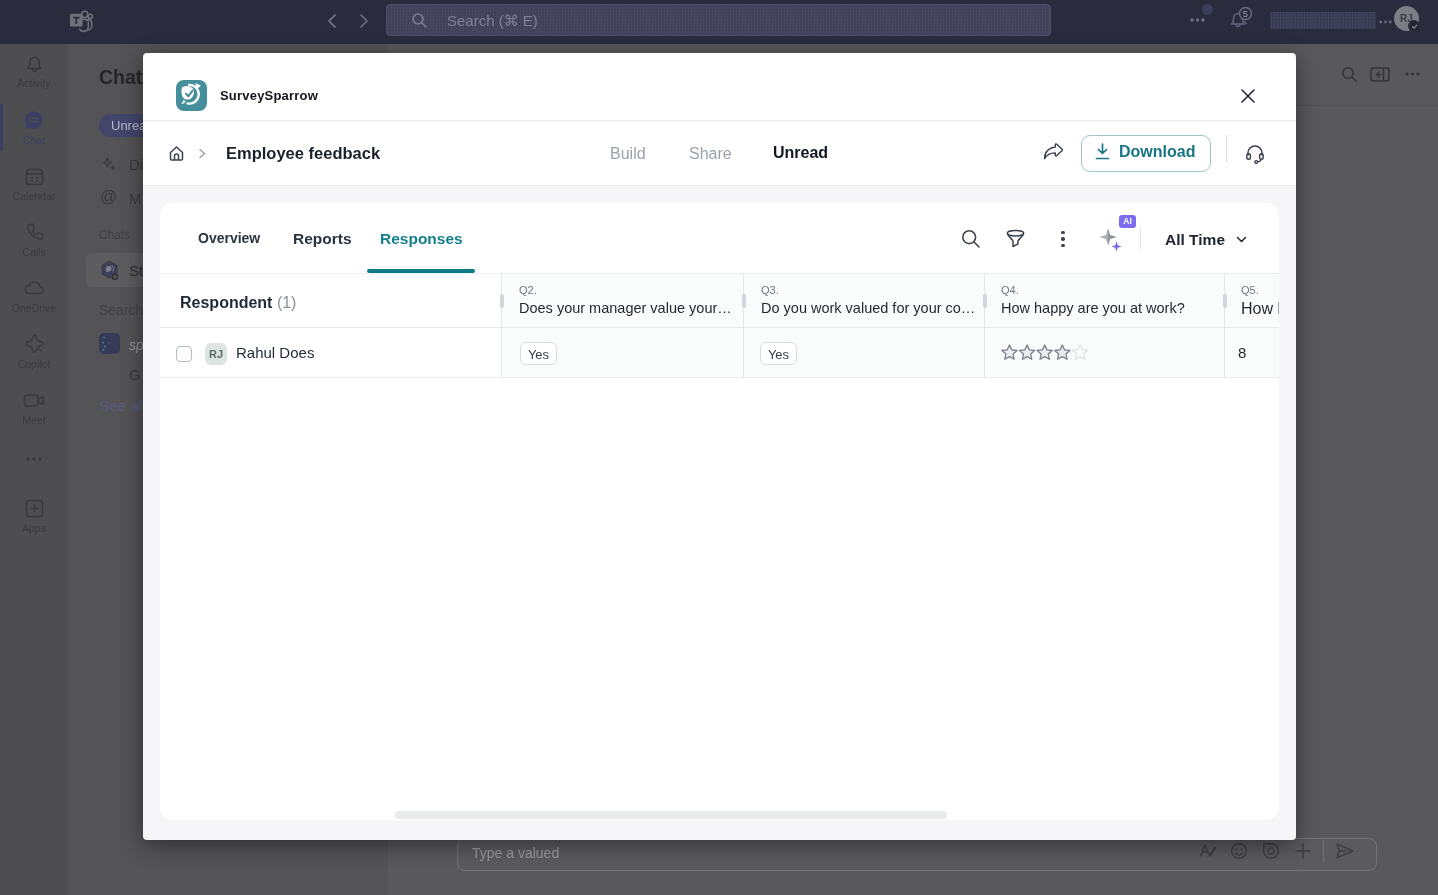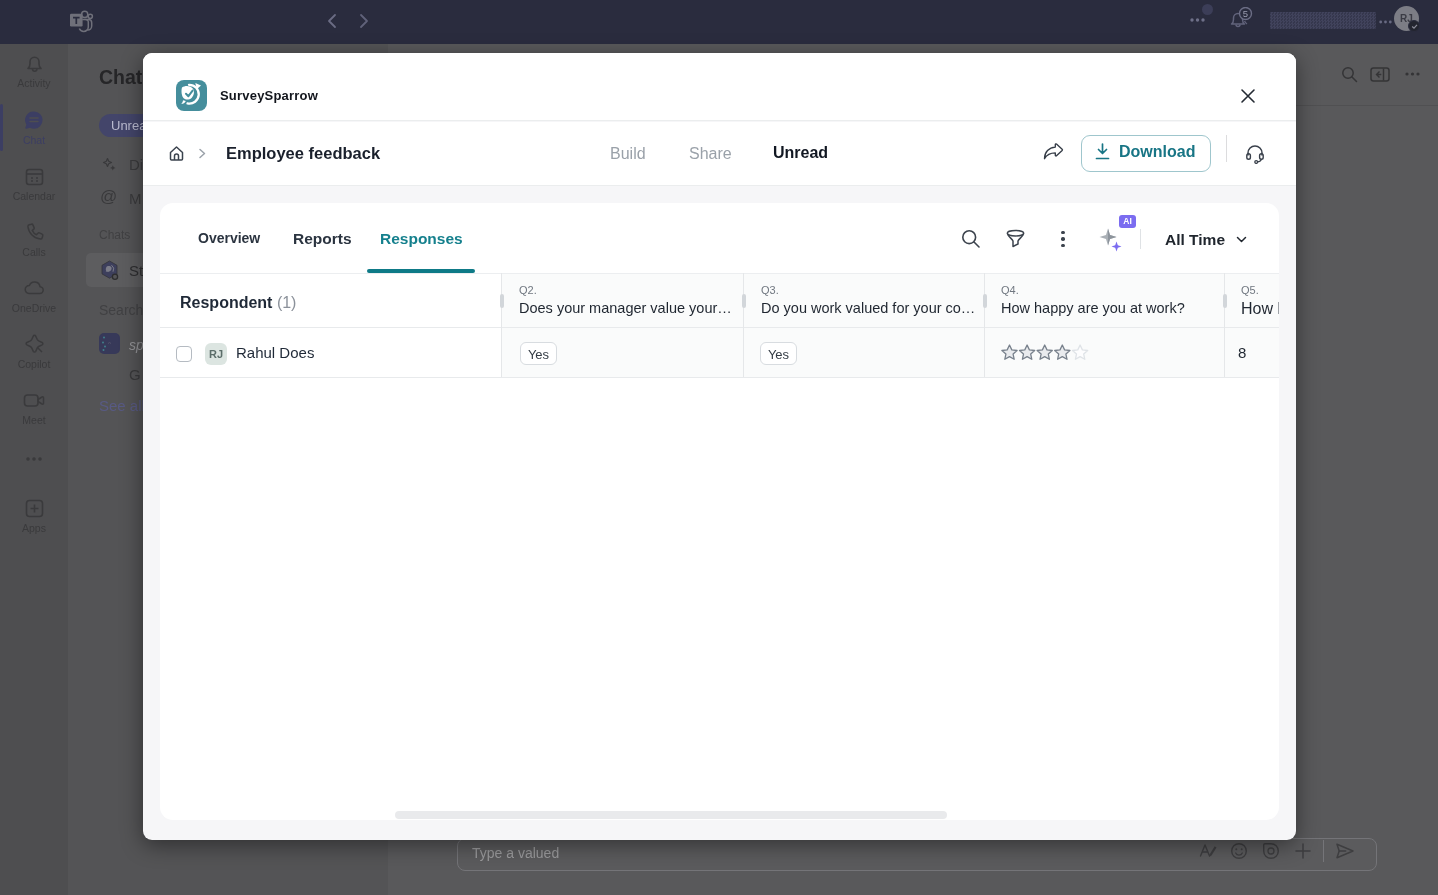--- a/index.html
+++ b/index.html
@@ -20,21 +20,21 @@
   .railitem .lbl { font-size:10.5px; margin-top:3px; }
   .railitem svg { margin:0 auto; }
   #railsel { position:absolute; left:0; top:60px; width:3px; height:47px; background:#3c3e63; border-radius:2px; }
 
   
   #chatpanel { position:absolute; left:68px; top:44px; width:320px; height:851px; background:#545456; }
   
   #mainarea { position:absolute; left:388px; top:44px; width:1050px; height:851px; background:#59595b; }
 
   
-  #modal { position:absolute; left:143px; top:53px; width:1153px; height:787px; background:#f6f6f8; border-radius:9px; box-shadow:0 5px 22px rgba(0,0,0,0.45); }
+  #modal { position:absolute; left:143px; top:53px; width:1153px; height:787px; background:#f6f6f8; border-radius:4px; box-shadow:0 5px 22px rgba(0,0,0,0.45); }
   #mhead1 { position:absolute; left:0; top:0; width:100%; height:68px; background:#fff; border-radius:9px 9px 0 0; border-bottom:1px solid #ebedee; }
   #mhead2 { position:absolute; left:0; top:69px; width:100%; height:64px; background:#fff; border-bottom:1px solid #ebedee; }
   #panel { position:absolute; left:17px; top:150px; width:1119px; height:617px; background:#fff; border-radius:13px; }
 </style>
 </head>
 <body>
 <div id="app">
   <div id="chatpanel">
     <div class="abs" style="left:31px;top:22px;font-size:19.5px;font-weight:bold;color:#262628">Chat</div>
     <div class="abs" style="left:31px;top:70px;width:62px;height:23px;background:#43456a;border-radius:12px 0 0 12px;color:#b9bacf;font-size:13px;line-height:23px;padding-left:12px">Unread</div>
@@ -118,20 +118,27 @@
       </g>
       <rect x="1" y="4.8" width="12.6" height="12.6" rx="1.2" fill="#6f707a"></rect>
       <path d="M4 8.6 h6.6 M7.3 8.6 v6.4" stroke="#2a2c3e" stroke-width="1.7" fill="none"></path>
     </svg>
     <svg class="abs" style="left:326px;top:13px" width="12" height="16" viewBox="0 0 12 16">
         <path d="M9 2 L3 8 L9 14" stroke="#6a6c84" stroke-width="1.8" fill="none" stroke-linecap="round" stroke-linejoin="round"></path>
       </svg>
     <svg class="abs" style="left:358px;top:13px" width="12" height="16" viewBox="0 0 12 16">
         <path d="M3 2 L9 8 L3 14" stroke="#60627a" stroke-width="1.8" fill="none" stroke-linecap="round" stroke-linejoin="round"></path>
       </svg>
+    <div id="searchbox">
+      <svg class="abs" style="left:24px;top:7px" width="17" height="17" viewBox="0 0 17 17">
+          <circle cx="7" cy="7" r="5" stroke="#7e8099" stroke-width="1.5" fill="none"></circle>
+          <path d="M10.8 10.8 L15 15" stroke="#7e8099" stroke-width="1.5" stroke-linecap="round"></path>
+        </svg>
+      <div id="searchtxt">Search (⌘ E)</div>
+    </div>
     <svg class="abs" style="left:1190px;top:18px" width="15" height="4" viewBox="0 0 15 4">
         <circle cx="2" cy="2" r="1.7" fill="#6e7088"></circle>
         <circle cx="7.5" cy="2" r="1.7" fill="#6e7088"></circle>
         <circle cx="13" cy="2" r="1.7" fill="#6e7088"></circle>
       </svg>
     <div class="abs" style="left:1202px;top:4px;width:11px;height:11px;border-radius:50%;background:#3c3e58"></div>
     <svg class="abs" style="left:1227px;top:7px" width="26" height="25" viewBox="0 0 26 25">
       <path d="M4.5 17 c1.5-1 2-2.5 2-4.5 v-1.5 a4.5 4.5 0 0 1 9 0 v1.5 c0 2 .5 3.5 2 4.5 z" fill="none" stroke="#61637b" stroke-width="1.5" stroke-linejoin="round"></path>
       <path d="M9 17.5 a2 2 0 0 0 4 0" fill="none" stroke="#61637b" stroke-width="1.5"></path>
       <path d="M17.5 14 a7 7 0 0 0 2.5 3" fill="none" stroke="#61637b" stroke-width="1.3"></path>

